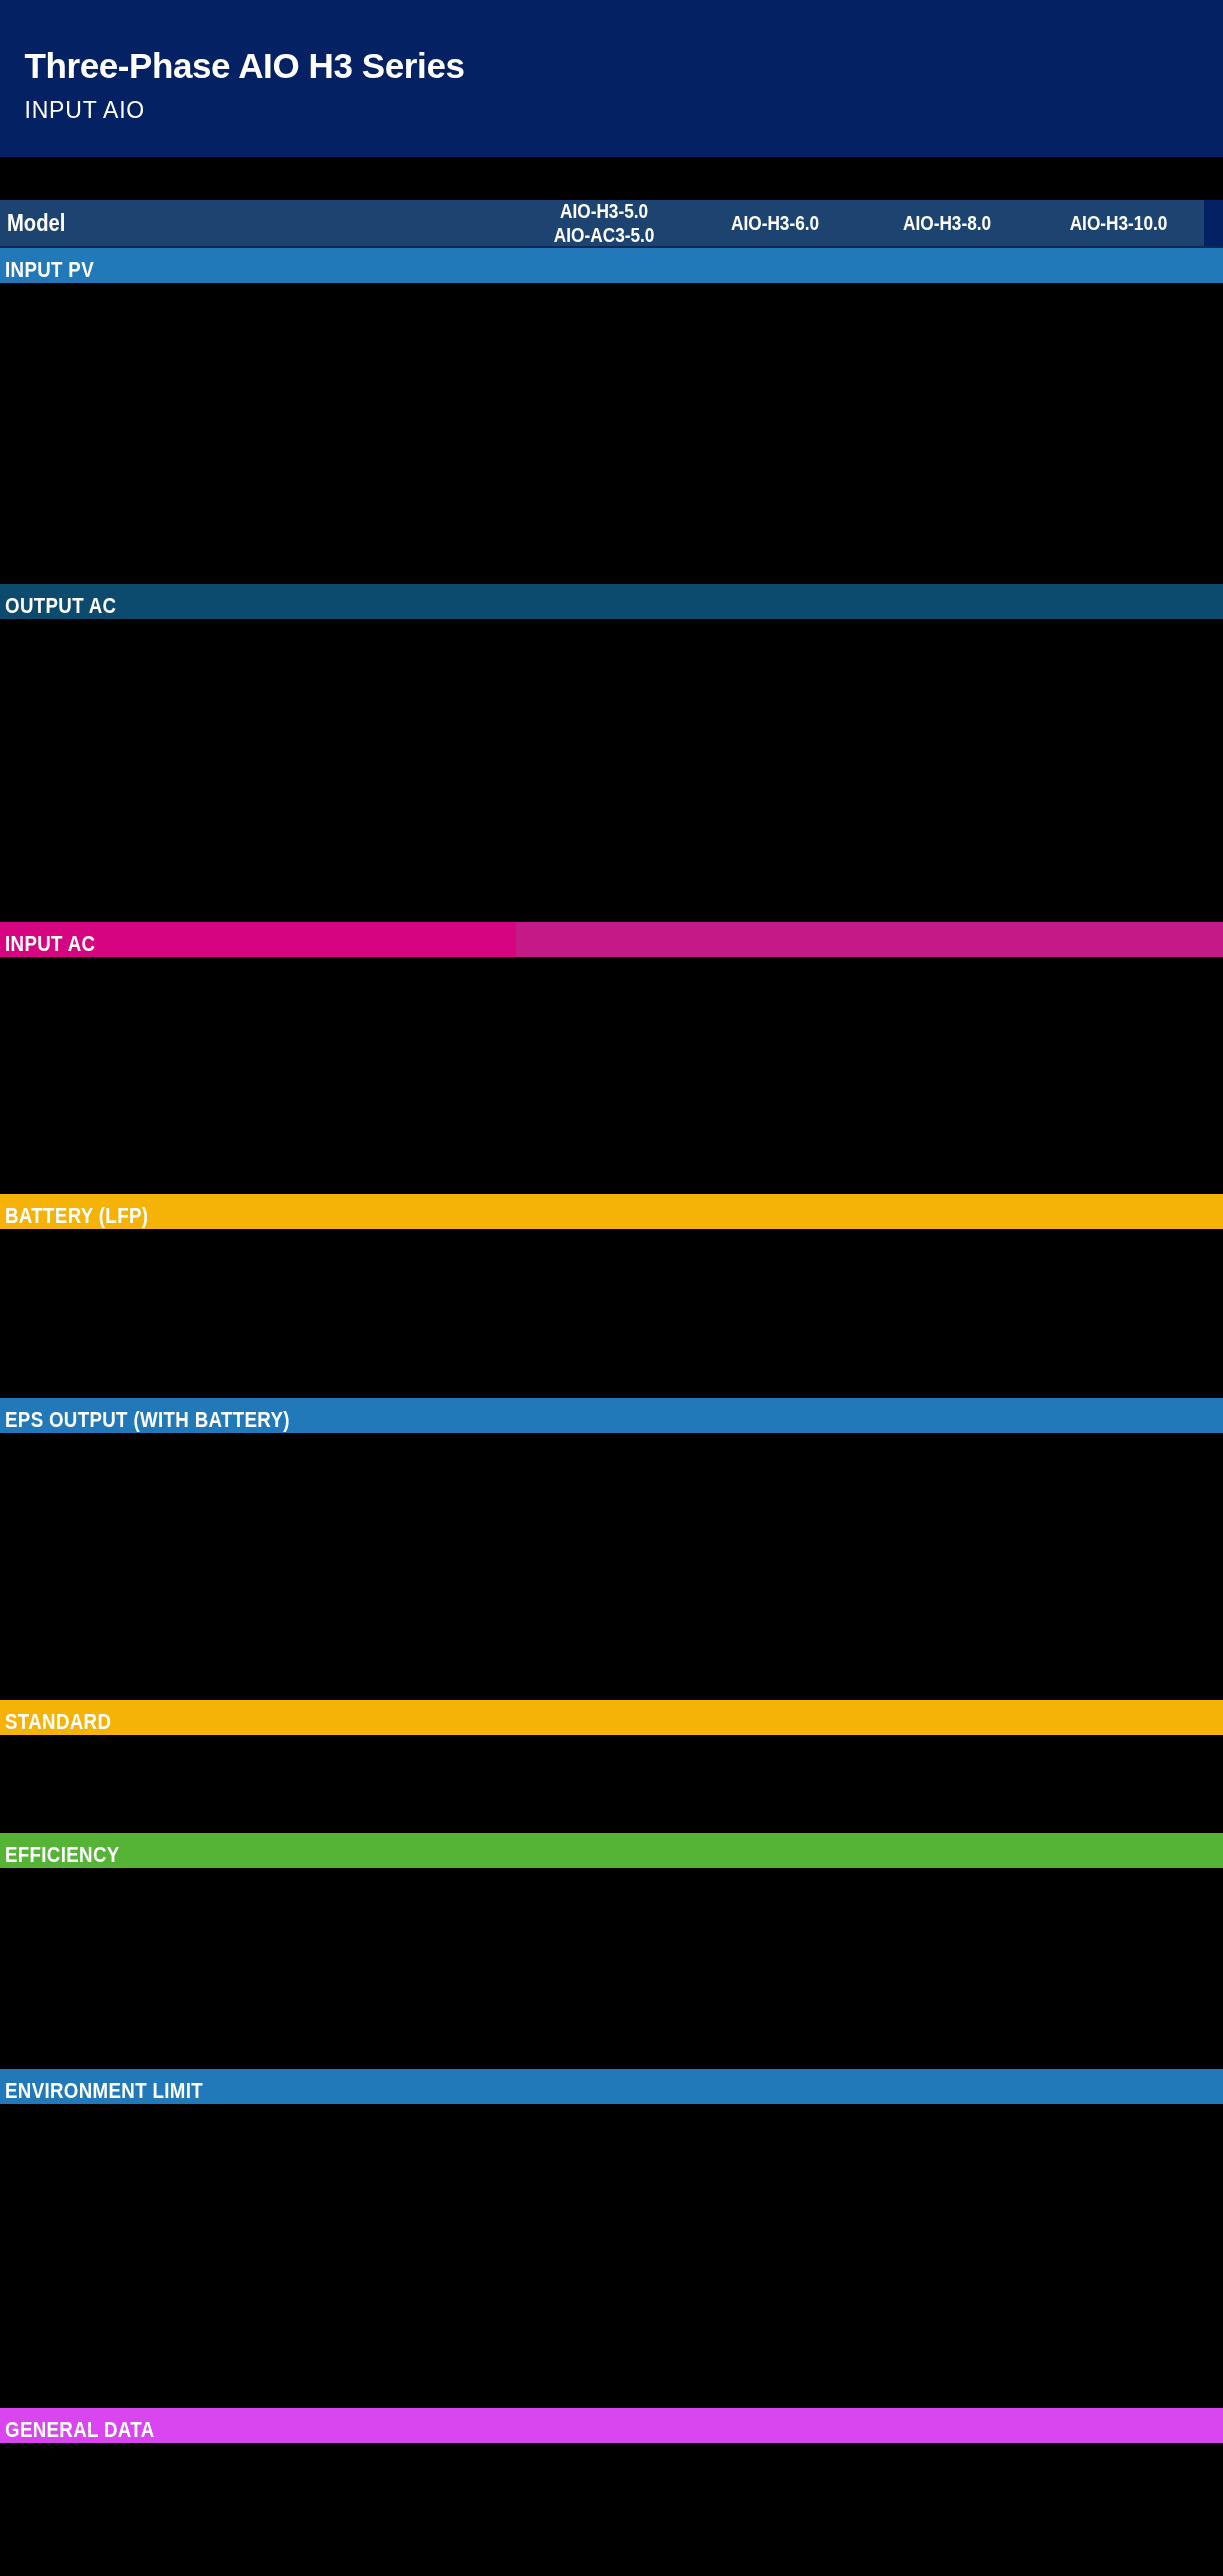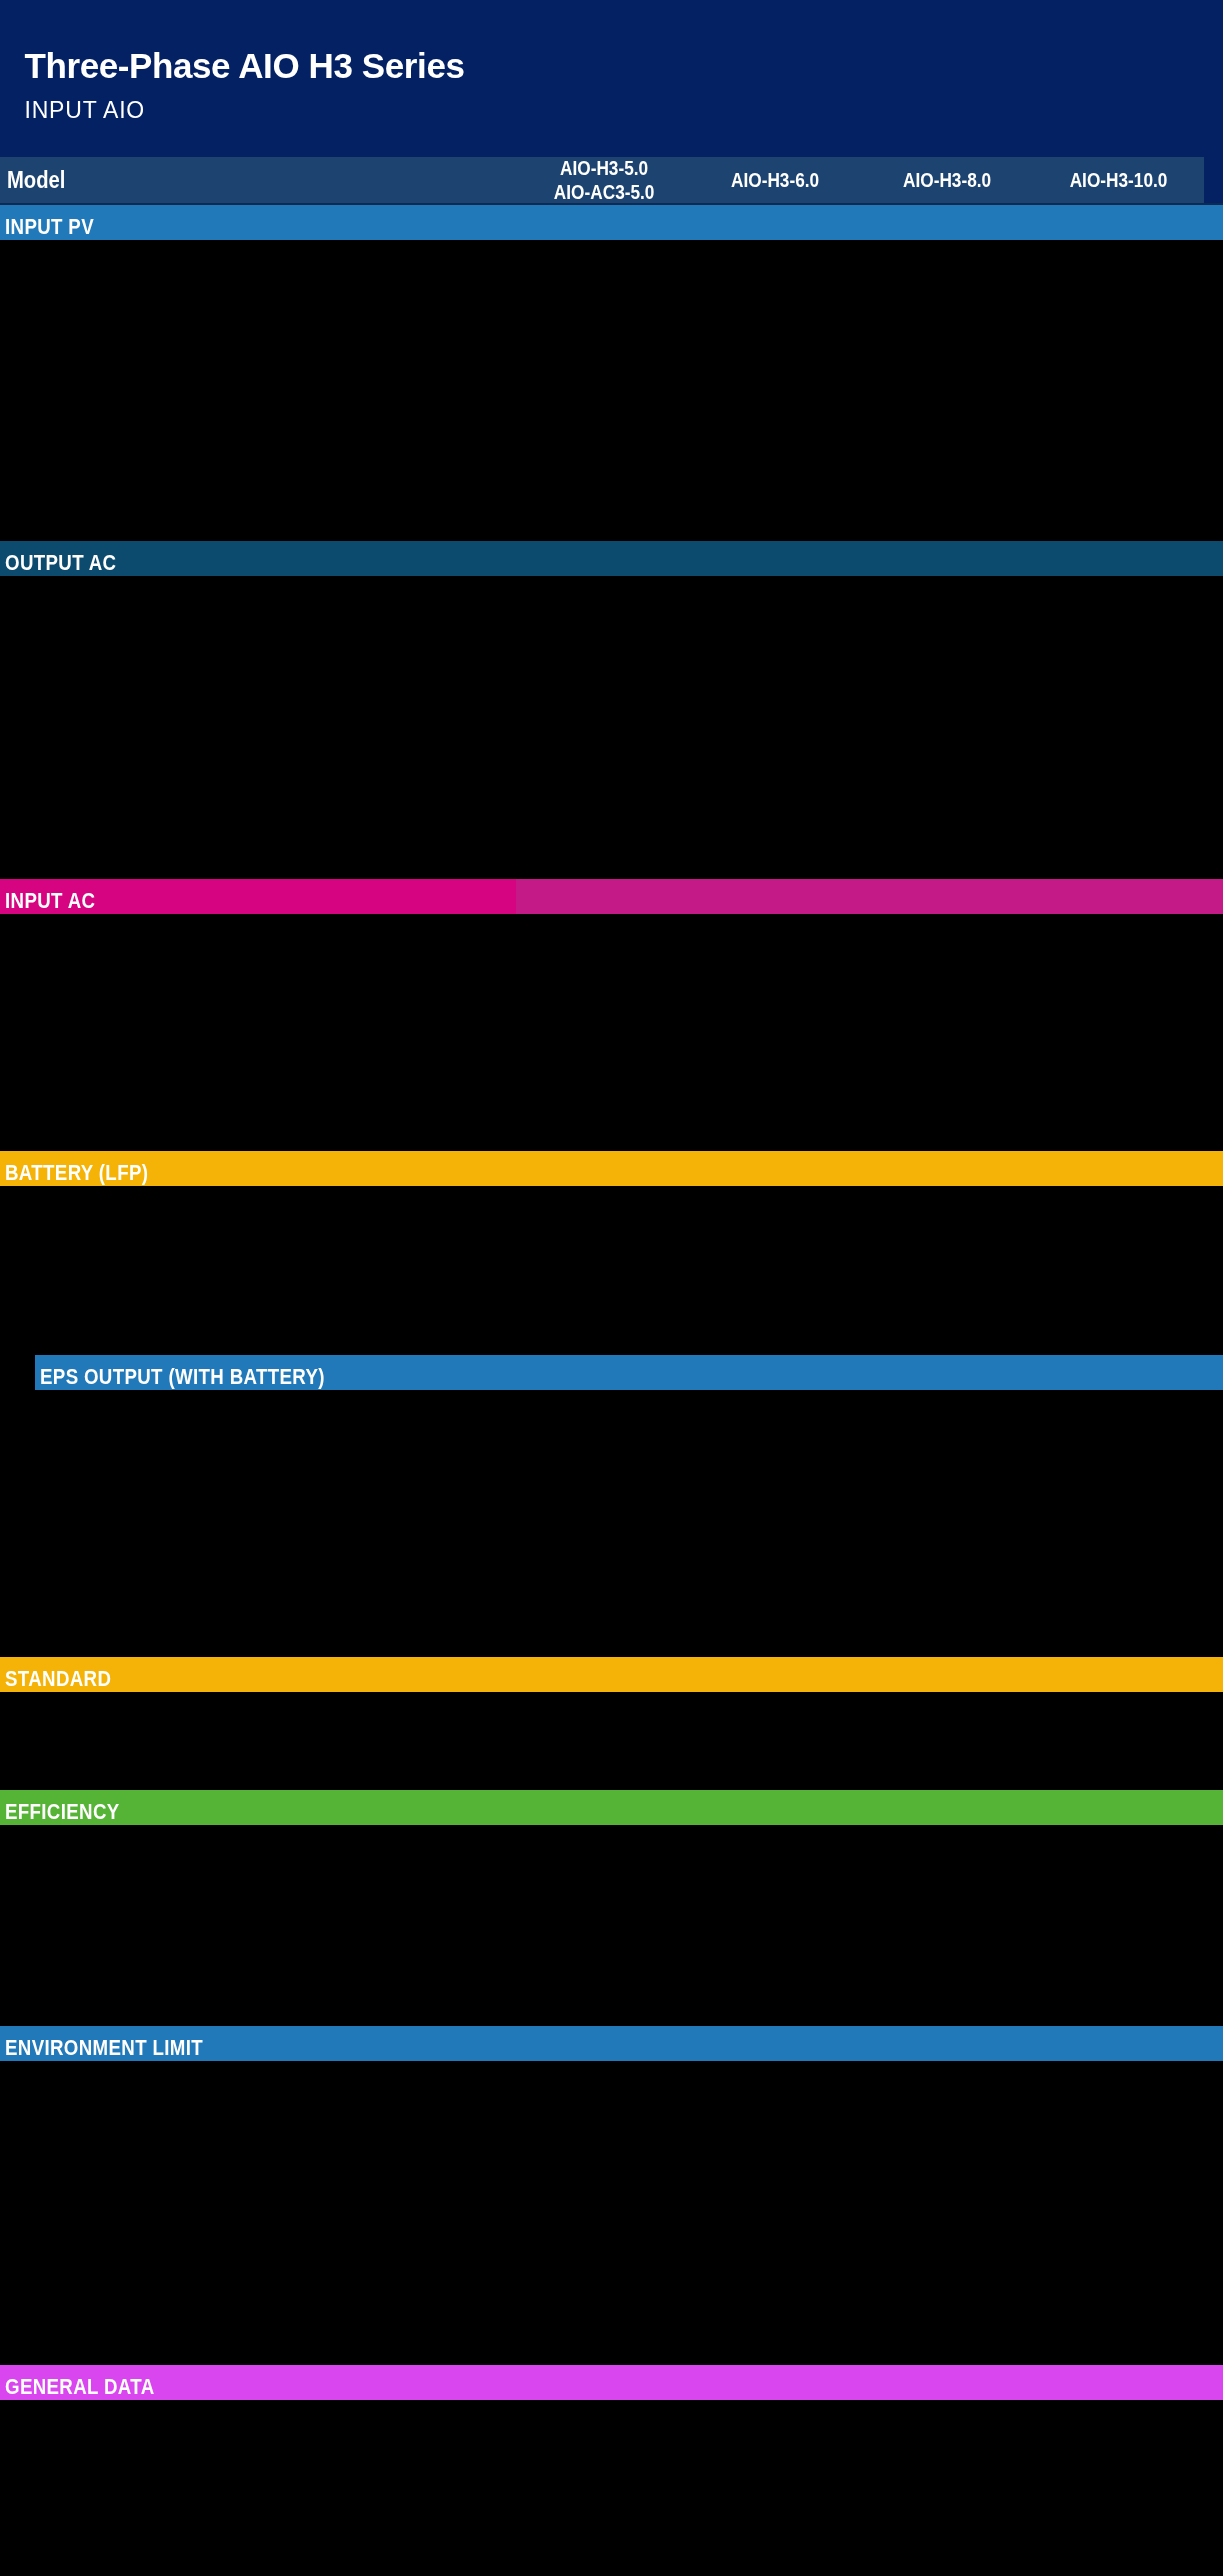--- a/index.html
+++ b/index.html
@@ -31,20 +31,21 @@
     font-weight:normal;
     letter-spacing:0.8px;
     color:#fff;
   }
 
   
   .model-row{
     height:46px;
     background:var(--header-bg,#042164);
     border-bottom:2.4px solid #0c2a52;
+    margin-top:43px;
   }
   .model-row-inner{
     width:1204px;height:100%;
     background:var(--model-bg,#1d4470);
     display:flex;align-items:center;
   }
   .model-label{
     flex:0 0 518px;
     box-sizing:border-box;
     padding-left:6.5px;
@@ -138,21 +139,21 @@
   </section>
 
   <section>
     <div class="section-bar" style="background: rgb(245, 179, 7);">
       <span class="bar-label">BATTERY (LFP)</span>
     </div>
     <div class="section-content" style="height: 169px; background: rgb(0, 0, 0);"></div>
   </section>
 
   <section>
-    <div class="section-bar" style="background: rgb(33, 121, 185); margin-left: 35px;">
+    <div class="section-bar" style="background: rgb(33, 121, 185);">
       <span class="bar-label">EPS OUTPUT (WITH BATTERY)</span>
     </div>
     <div class="section-content" style="height: 267px; background: rgb(0, 0, 0);"></div>
   </section>
 
   <section>
     <div class="section-bar" style="background: rgb(245, 179, 7);">
       <span class="bar-label">STANDARD</span>
     </div>
     <div class="section-content" style="height: 98px; background: rgb(0, 0, 0);"></div>

